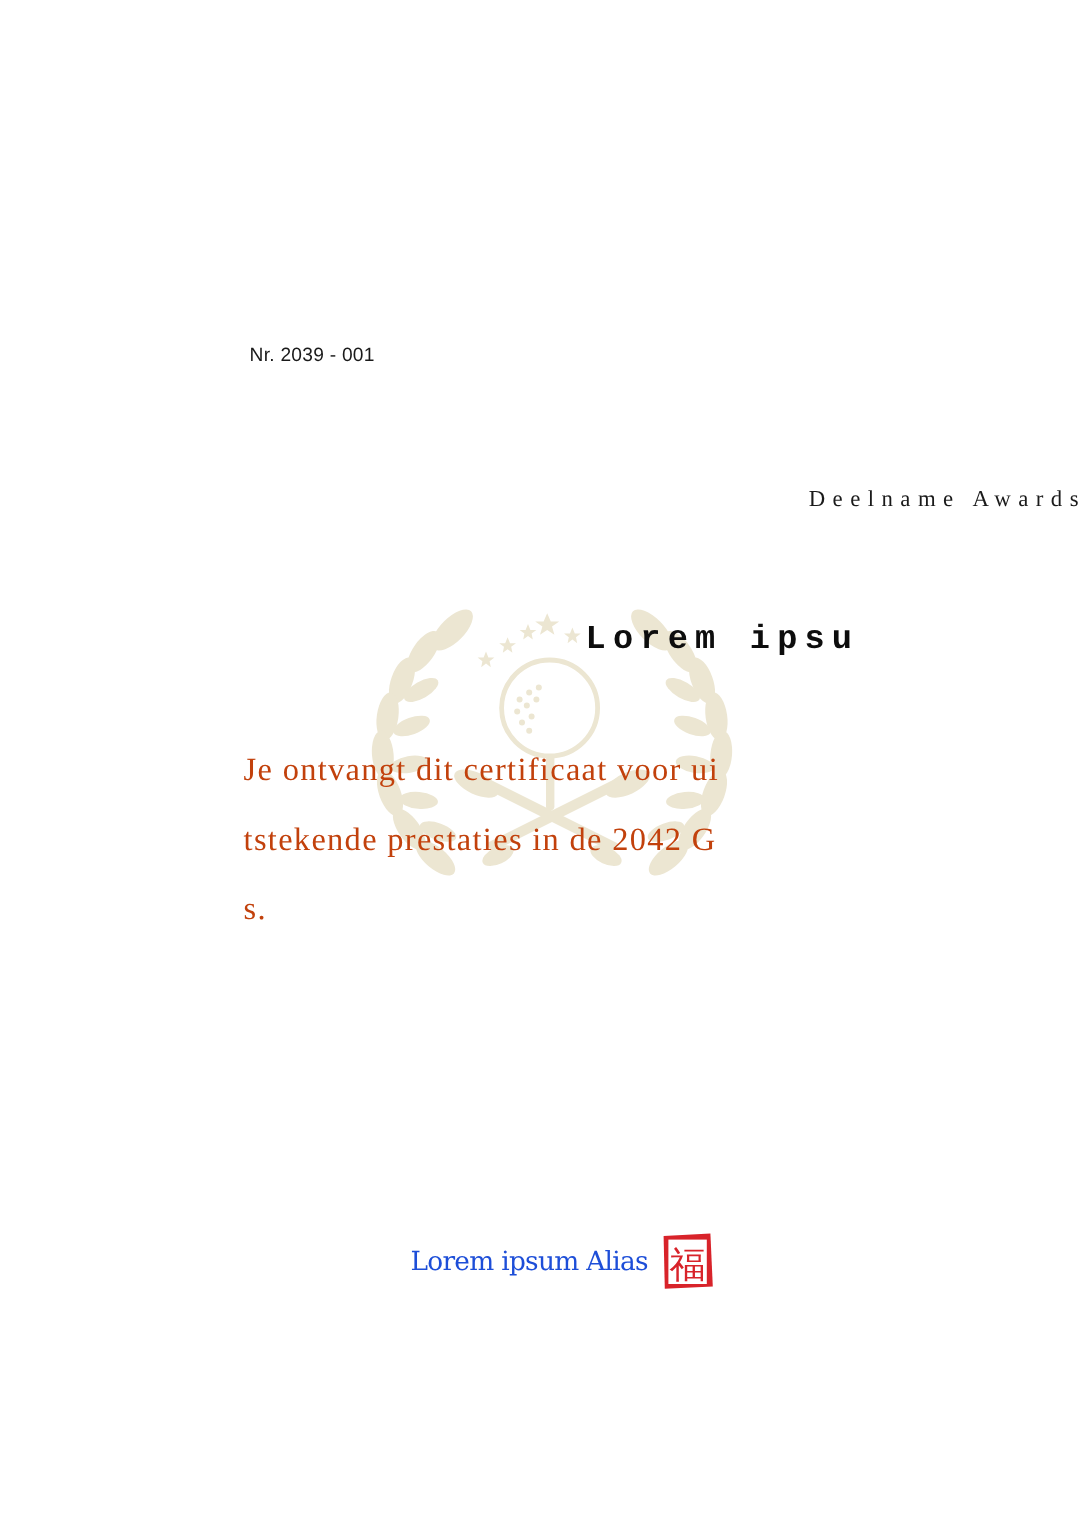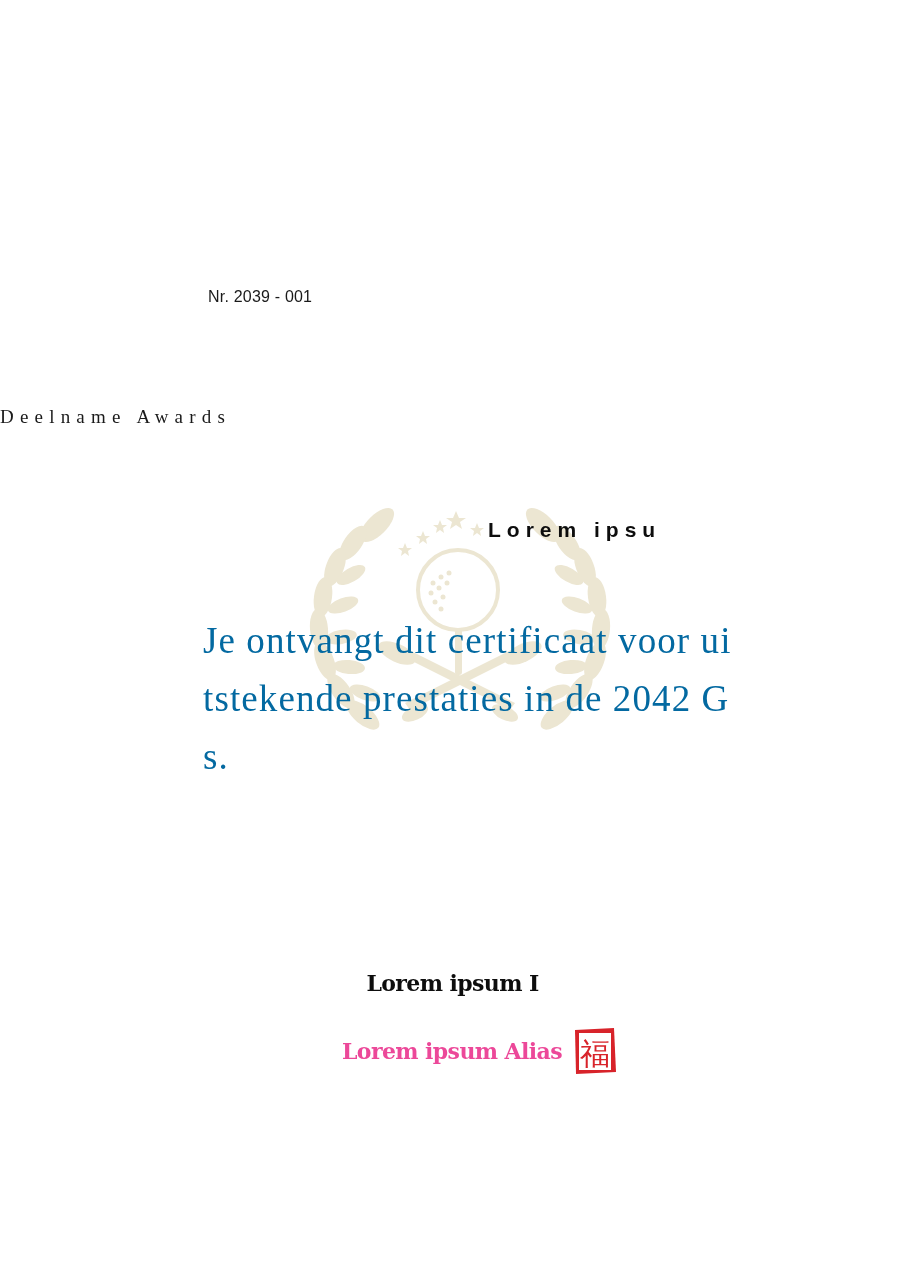--- a/index.html
+++ b/index.html
@@ -27,55 +27,55 @@
       top: 288px;
       font-family: "Liberation Sans", sans-serif;
       font-size: 16px;
       color: #1a1a1a;
       letter-spacing: 0.2px;
     }
     .award-title {
       position: absolute;
       left: 0; width: 905px;
       top: 406px;
-      text-align: left;
+      text-align: right;
       font-family: "Liberation Serif", serif;
       font-size: 19px;
       letter-spacing: 6.2px;
       color: #1a1a1a;
     }
     .emblem {
       position: absolute;
       left: 305px;
       top: 505px;
       width: 310px;
       height: 250px;
       opacity: 1;
     }
     .recipient-name {
       position: absolute;
       left: 488px;
       top: 518px;
-      font-family: Liberation Sans, sans-serif;
+      font-family: Liberation Mono, monospace;
       font-weight: bold;
-      font-size: 21px;
+      font-size: 28px;
       letter-spacing: 6px;
       color: #0d0d0d;
       white-space: nowrap;
     }
     .body-text {
       position: absolute;
       left: 203px;
       top: 612px;
       width: 520px;
       font-family: "Liberation Serif", serif;
-      font-size: 37px;
+      font-size: 27px;
       line-height: 58px;
       letter-spacing: 1.1px;
-      color: #0369a1;
+      color: #c2410c;
     }
     .body-line {
       display: block;
       white-space: nowrap;
     }
     .signer-1 {
       position: absolute;
       left: 0; width: 905px;
       top: 970px;
       text-align: center;
@@ -88,24 +88,24 @@
     .signer-2-row {
       position: absolute;
       left: 342px;
       top: 1026px;
       display: flex;
       align-items: center;
       gap: 10px;
     }
     .signer-2 {
       font-family: "DejaVu Serif", serif;
-      font-weight: bold;
+      font-weight: normal;
       font-size: 22px;
       letter-spacing: -0.6px;
-      color: #ec4899;
+      color: #1d4ed8;
       white-space: nowrap;
     }
     .seal {
       width: 46px;
       height: 50px;
       display: block;
     }
   </style>
 </head>
 <body>
@@ -181,21 +181,20 @@
   </svg>
 
   <div class="recipient-name">Lorem ipsu</div>
 
   <div class="body-text">
     <span class="body-line">Je ontvangt dit certificaat voor ui</span>
     <span class="body-line">tstekende prestaties in de 2042 G</span>
     <span class="body-line">s.</span>
   </div>
 
-  <div class="signer-1">Lorem ipsum I</div>
 
   <div class="signer-2-row">
     <span class="signer-2">Lorem ipsum Alias</span>
     <svg class="seal" viewBox="0 0 46 50" xmlns="http://www.w3.org/2000/svg">
       <path d="M3 4 L42 2 L44 46 L4 48 Z" fill="#d8232a"></path>
       <rect x="7" y="7" width="32" height="37" fill="#ffffff"></rect>
       <text x="23" y="38" text-anchor="middle" font-family="DejaVu Sans, sans-serif" font-size="30" fill="#d8232a">福</text>
     </svg>
   </div>
 

